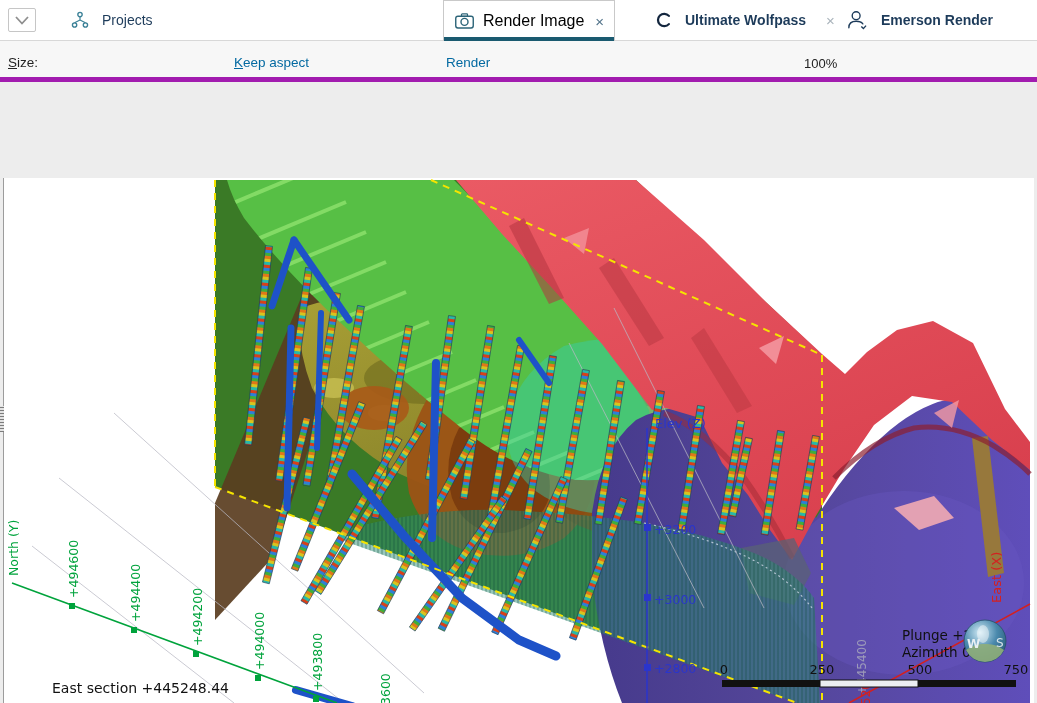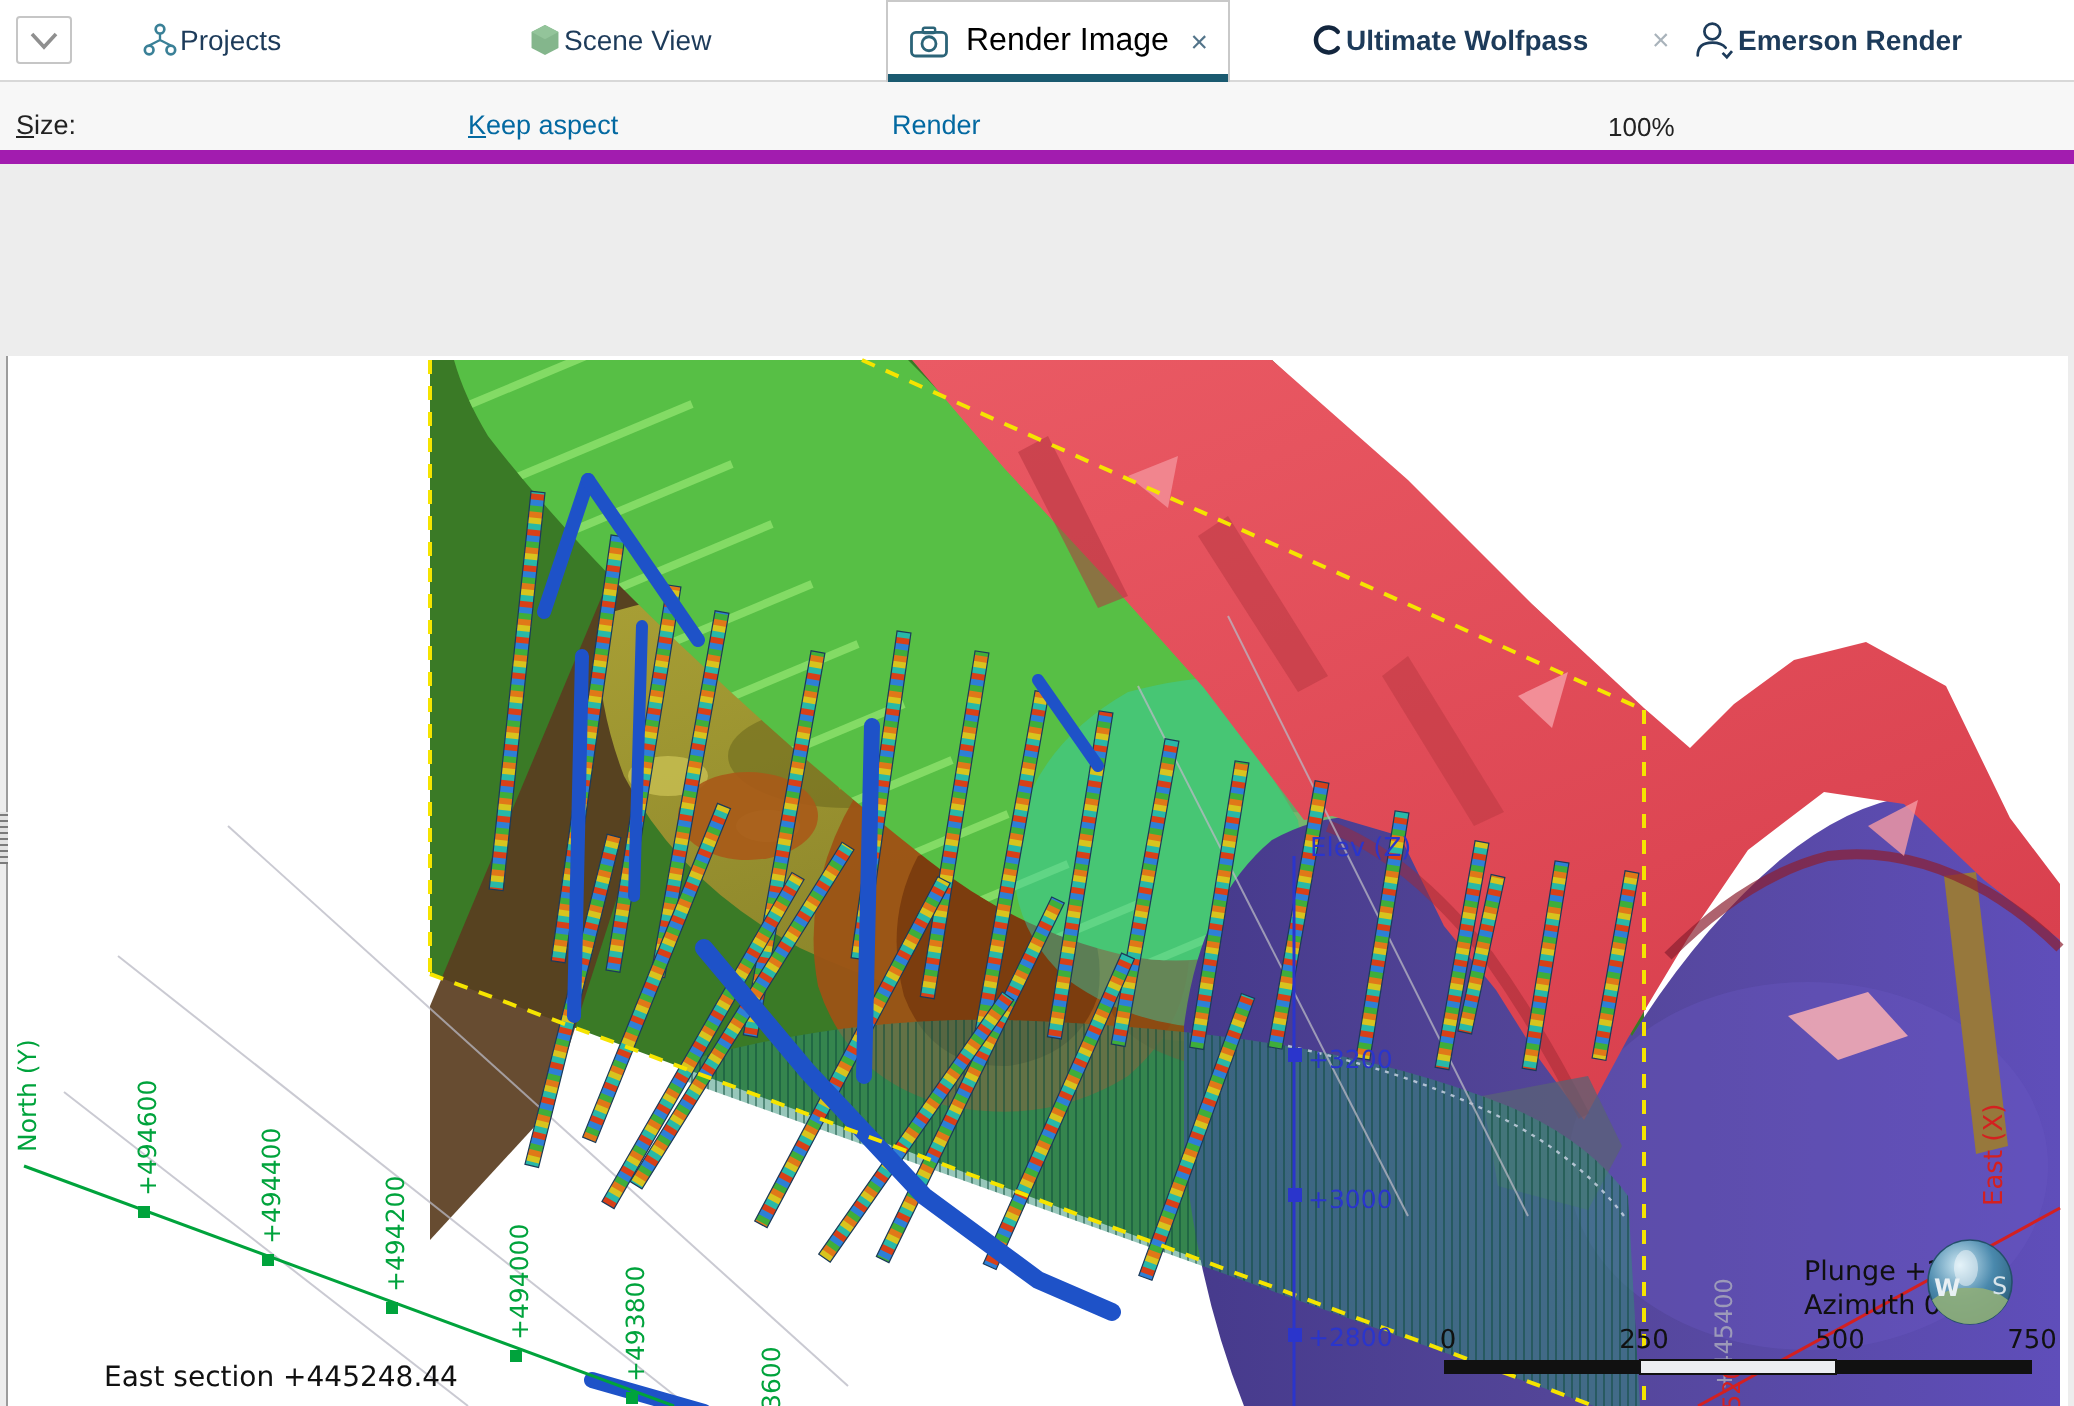--- a/index.html
+++ b/index.html
@@ -4,33 +4,33 @@
 <style>
   html,body{margin:0;padding:0;}
   body{width:1037px;height:703px;position:relative;overflow:hidden;background:#fff;
        font-family:"Liberation Sans",sans-serif;-webkit-font-smoothing:antialiased;}
 
   
   .tabbar{position:absolute;left:0;top:0;width:1037px;height:41px;background:#fff;
           border-bottom:1px solid #d8d8d8;box-sizing:border-box;}
   .ddbtn{position:absolute;left:8px;top:8px;width:28px;height:24px;background:#fff;
          border:1px solid #c6c6c6;border-radius:2px;display:flex;align-items:center;justify-content:center;cursor:pointer;padding:0;}
-  .tab{position:absolute;top:0;height:40px;display:flex;align-items:center;gap:0;cursor:pointer;}
+  .tab{position:absolute;top:0;height:40px;display:flex;align-items:center;gap:12px;cursor:pointer;}
   .tab .lbl{font-size:14px;color:#1d3b5a;}
   .tab .lbl.bold{font-weight:bold;}
   .tab-active{position:absolute;left:443px;top:0;width:172px;height:41px;background:#fff;
               border:1px solid #c9c9c9;border-bottom:none;box-sizing:border-box;
               display:flex;align-items:center;gap:8px;padding:0 10px;}
   .tab-active:after{content:"";position:absolute;left:0;right:0;bottom:0;height:4px;background:#1a5a70;}
   .closex{font-size:15px;color:#53748a;margin-left:auto;cursor:pointer;line-height:1;}
   .closex.dim{color:#a9b3bb;margin-left:14px;}
 
   
   .toolbar{position:absolute;left:0;top:41px;width:1037px;height:41px;background:#f7f7f7;
-           border-bottom:7px solid #a21caf;box-sizing:border-box;}
+           border-bottom:5px solid #a21caf;box-sizing:border-box;}
   .tb-label{position:absolute;top:14px;font-size:13.5px;color:#222;}
   .mn{text-decoration:underline;}
   .spin{position:absolute;top:47px;height:26px;width:76px;background:#fff;box-sizing:border-box;
         border:1px solid #b9b9b9;display:flex;align-items:center;}
   .spin.focused{border:2px solid #2f6f8f;}
   .spin .val{font-size:13.5px;color:#111;padding-left:6px;}
   .spin .val.sel{background:#b9dcf3;}
   .spin .arrows{margin-left:auto;margin-right:4px;display:flex;flex-direction:column;gap:3px;}
   .tri-up{width:0;height:0;border-left:4px solid transparent;border-right:4px solid transparent;border-bottom:5px solid #8a8a8a;}
   .tri-dn{width:0;height:0;border-left:4px solid transparent;border-right:4px solid transparent;border-top:5px solid #8a8a8a;}
@@ -70,27 +70,20 @@
   <div class="tab" style="left:70px">
     <svg width="20" height="20" viewBox="0 0 24 24">
       <circle cx="12" cy="5.5" r="2.6" fill="none" stroke="#3a8097" stroke-width="1.6"></circle>
       <circle cx="5.5" cy="18" r="2.6" fill="none" stroke="#3a8097" stroke-width="1.6"></circle>
       <circle cx="18.5" cy="18" r="2.6" fill="none" stroke="#3a8097" stroke-width="1.6"></circle>
       <path d="M12,8.2 V12 M12,12 L5.5,15.3 M12,12 L18.5,15.3" fill="none" stroke="#3a8097" stroke-width="1.4"></path>
     </svg>
     <span class="lbl">Projects</span>
   </div>
 
-  <div class="tab" style="left:263px">
-    <svg width="19" height="20" viewBox="0 0 24 24">
-      <polygon points="12,2.5 20.5,7 20.5,17 12,21.5 3.5,17 3.5,7" fill="#84b68c"></polygon>
-      <polygon points="12,2.5 20.5,7 12,11.5 3.5,7" fill="#93c49a"></polygon>
-    </svg>
-    <span class="lbl">Scene View</span>
-  </div>
 
   <div class="tab-active">
     <svg width="21" height="18" viewBox="0 0 24 20">
       <rect x="2" y="4.5" width="20" height="13.5" rx="2.5" fill="none" stroke="#2c6478" stroke-width="1.6"></rect>
       <rect x="8.5" y="1.8" width="7" height="3" rx="1" fill="none" stroke="#2c6478" stroke-width="1.4"></rect>
       <circle cx="12" cy="11" r="4" fill="none" stroke="#2c6478" stroke-width="1.6"></circle>
     </svg>
     <span class="lbl">Render Image</span>
     <span class="closex">×</span>
   </div>

